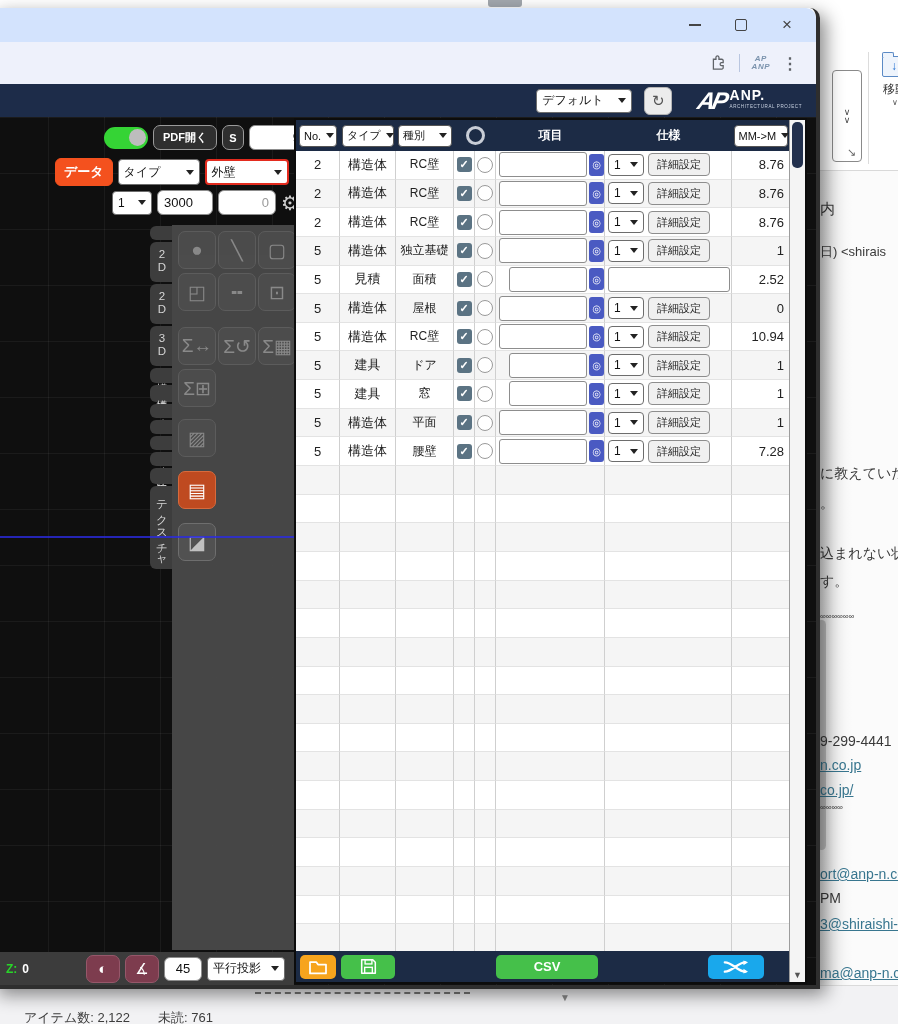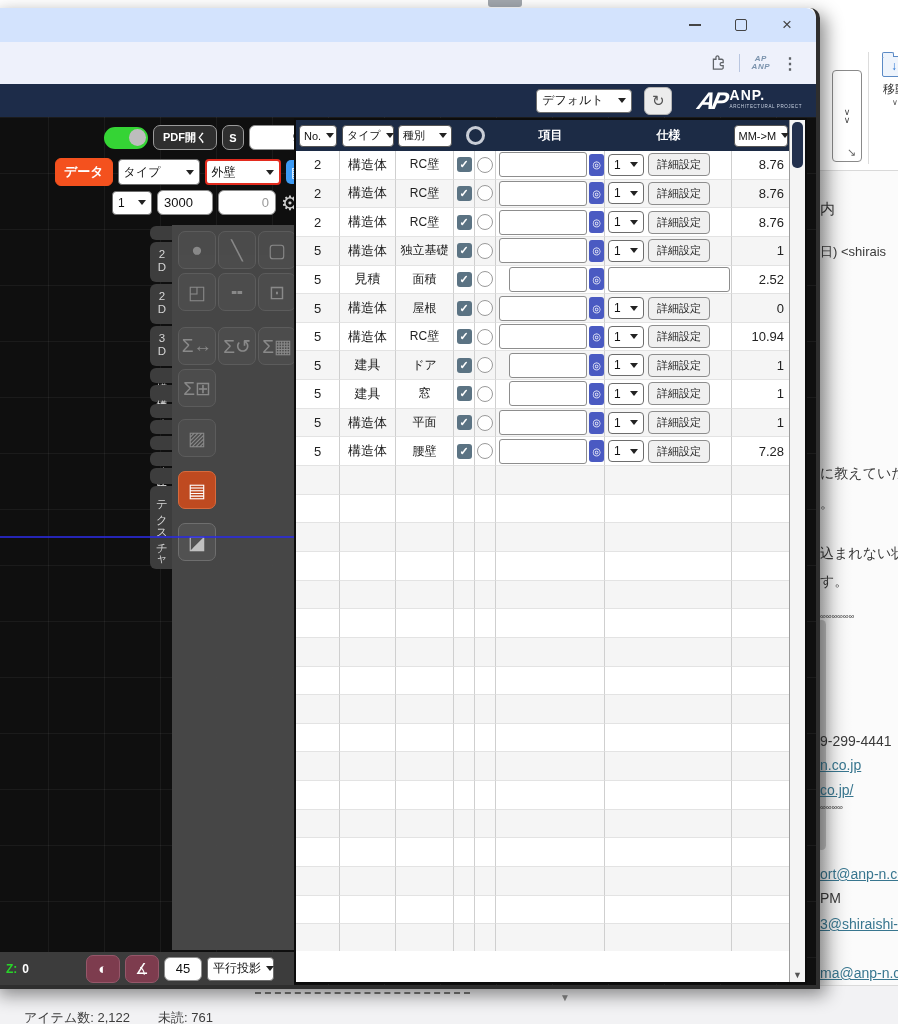--- a/index.html
+++ b/index.html
@@ -208,21 +208,21 @@
         <div class="dkbtn">PDF開く</div>
         <div class="dkbtn" style="padding:0 6px;">S</div>
         <input class="numin ra" style="width: 80px;" value="9100">
       </div>
       <div class="ctl-row" style="left:63px;top:41px;">
         <div class="data-btn">データ</div>
         <div class="sel" style="width:82px;height:26px;">
             <span>タイプ</span>
             <i class="arr"></i>
           </div>
-        <div class="sel red-border" style="width:76px;height:26px;gap:24px;">
+        <div class="sel red-border" style="width:84px;height:26px;gap:24px;">
             <span>外壁</span>
             <i class="arr"></i>
           </div>
         <div class="blue-btn">▤</div>
       </div>
       <div class="ctl-row" style="left:120px;top:73px;">
         <div class="sel" style="width:40px;">
             <span>1</span>
             <i class="arr"></i>
           </div>
@@ -260,21 +260,21 @@
           <div class="tool-btn active" style="grid-column-start: 1; margin-top: 10px;">▤</div>
           <div class="tool-btn bright" style="grid-column-start: 1; margin-top: 10px;">◪</div>
         </div>
 
       <div id="cstatus">
         <span class="zlab">Z:</span>
         <span class="zval">0</span>
         <div class="maroon">◐</div>
         <div class="maroon">∡</div>
         <input class="numin" style="width: 38px; height: 24px; text-align: center;" value="45">
-        <div class="sel" style="width:67px;">
+        <div class="sel" style="width:78px;">
             <span>平行投影</span>
             <i class="arr"></i>
           </div>
       </div>
 
       <div id="panel">
         <div id="thead">
           <div class="hc c-no">
               <div class="sel hsel" style="width:38px;">
                 <span>No.</span>
@@ -723,20 +723,42 @@
               <div class="cell c-no"></div>
               <div class="cell c-type"></div>
               <div class="cell c-kind"></div>
               <div class="cell c-chk"></div>
               <div class="cell c-radio"></div>
               <div class="cell c-item"></div>
               <div class="cell c-spec"></div>
               <div class="cell c-val"></div>
             </div>
           </div>
+        <div id="tfoot">
+          <div class="foot-btn folder-btn">
+            <svg width="20" height="16" viewBox="0 0 24 20">
+                <path d="M2 4h8l2 3h10v11H2z" fill="none" stroke="#fff" stroke-width="2.2" stroke-linejoin="round"></path>
+              </svg>
+          </div>
+          <div class="foot-btn save-btn">
+            <svg width="17" height="17" viewBox="0 0 20 20">
+                <path d="M2 2h13l3 3v13H2z" fill="none" stroke="#fff" stroke-width="1.8" stroke-linejoin="round"></path>
+                <rect x="6" y="2" width="8" height="5" fill="none" stroke="#fff" stroke-width="1.6"></rect>
+                <rect x="5.5" y="11" width="9" height="7" fill="none" stroke="#fff" stroke-width="1.6"></rect>
+              </svg>
+          </div>
+          <div class="foot-btn csv-btn">CSV</div>
+          <div class="foot-btn shuffle-btn">
+            <svg width="26" height="16" viewBox="0 0 28 16">
+                <path d="M2 3 C10 3 16 13 24 13 M2 13 C10 13 16 3 24 3" fill="none" stroke="#fff" stroke-width="2.6" stroke-linecap="round"></path>
+                <path d="M22 1 27 3 22 6z" fill="#fff"></path>
+                <path d="M22 10 27 13 22 15z" fill="#fff"></path>
+              </svg>
+          </div>
+        </div>
         <div id="vscroll">
           <div id="vthumb"></div>
           <div id="vdown">▼</div>
         </div>
       </div>
     </div>
   </div>
 </div>
 
 </body></html>

